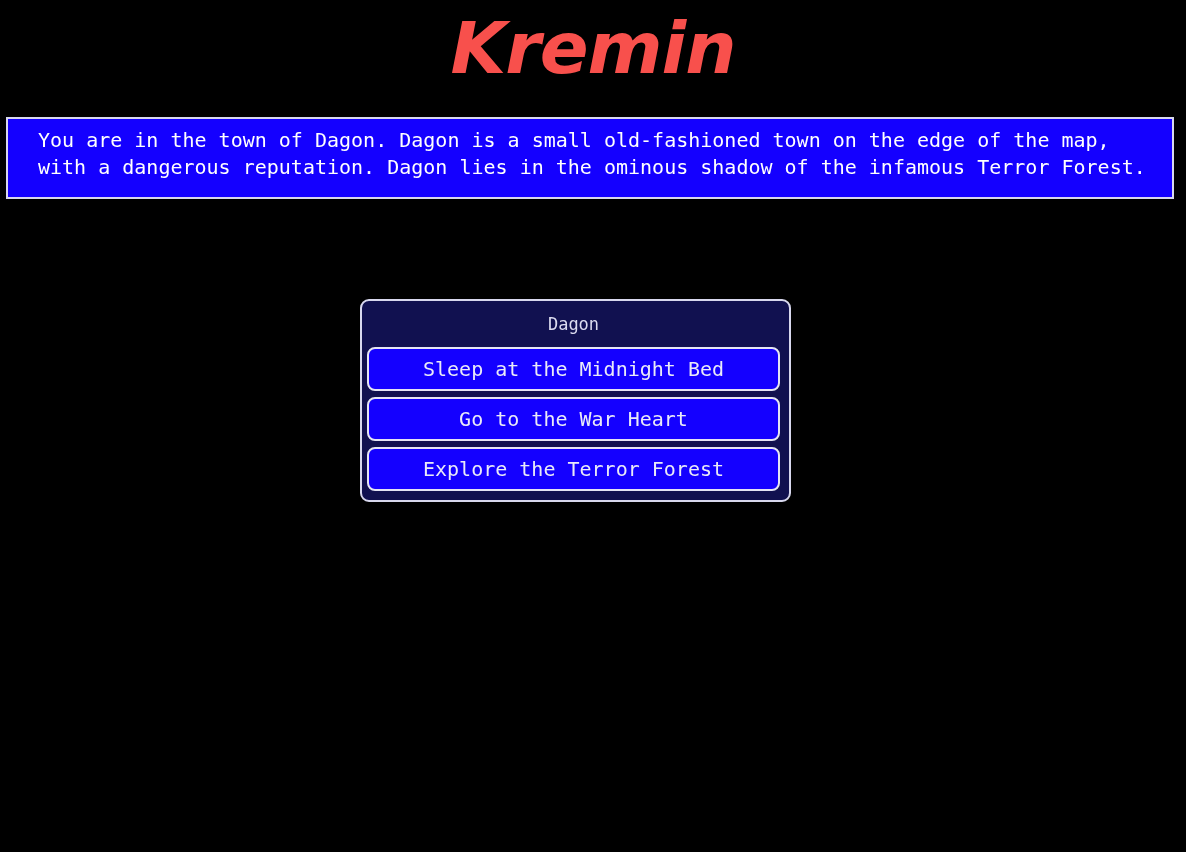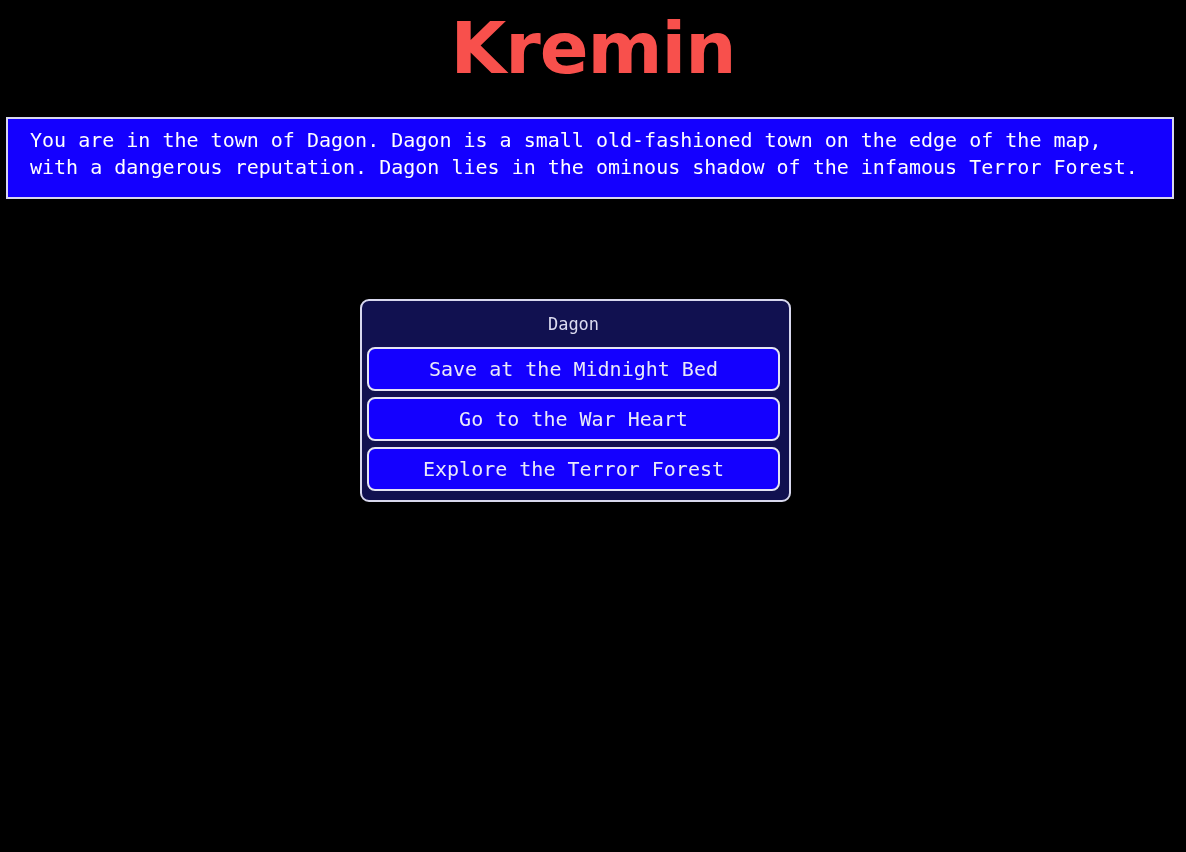--- a/index.html
+++ b/index.html
@@ -22,33 +22,34 @@
     left: 0;
     width: 1186px;
     text-align: center;
     font-family: "DejaVu Sans", sans-serif;
     font-weight: bold;
     font-size: 72px;
     line-height: 96px;
     color: #f8504c;
     letter-spacing: -1px;
     white-space: pre;
+    font-style: italic;
   }
 
   
   #message-box {
     position: absolute;
     left: 6px;
     top: 117px;
     width: 1168px;
     min-height: 82px;
     box-sizing: border-box;
     background: #1400ff;
     border: 2px solid #d8d8ee;
-    padding: 8px 14px 10px 22px;
+    padding: 8px 14px 10px 30px;
   }
   #message-text {
     font-family: "DejaVu Sans Mono", monospace;
     font-size: 20px;
     line-height: 27px;
     color: #ffffff;
     margin: 0;
     white-space: normal;
     word-spacing: 0px;
   }
@@ -104,19 +105,19 @@
 <div id="game-title">Kremin</div>
 
 <div id="message-box">
   <p id="message-text">You are in the town of Dagon. Dagon is a small old-fashioned town on the edge of the map, with a dangerous reputation. Dagon lies in the ominous shadow of the infamous Terror Forest.</p>
 </div>
 
 <div id="menu-panel">
   <div id="menu-title">Dagon</div>
 
 
-  <button class="menu-button">Save at the Midnight Bed</button>
+  <button class="menu-button">Sleep at the Midnight Bed</button>
 
   <button class="menu-button">Go to the War Heart</button>
 
   <button class="menu-button">Explore the Terror Forest</button>
 
 </div>
 
 </body></html>

